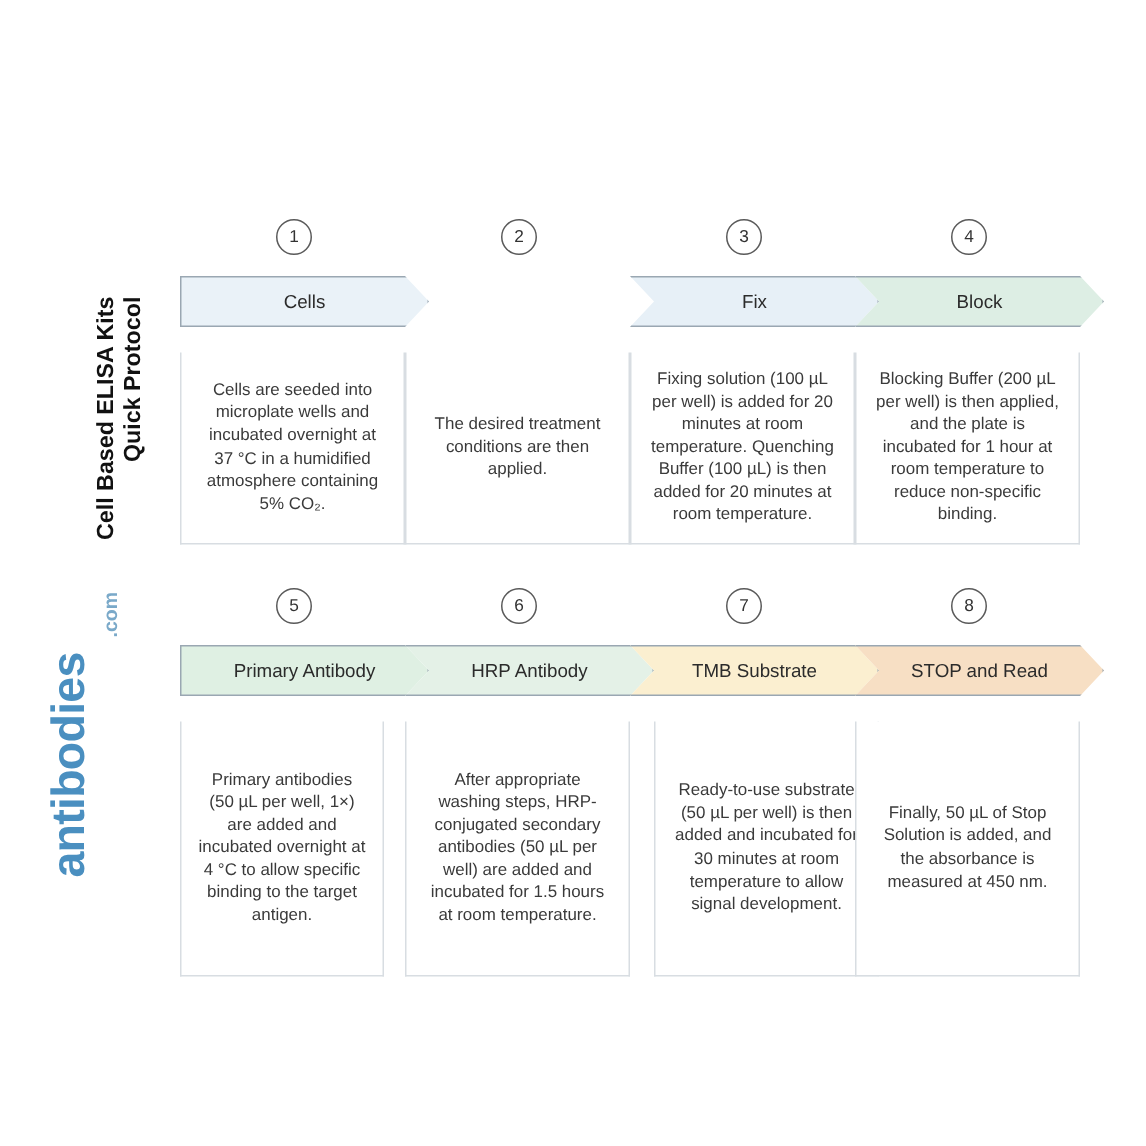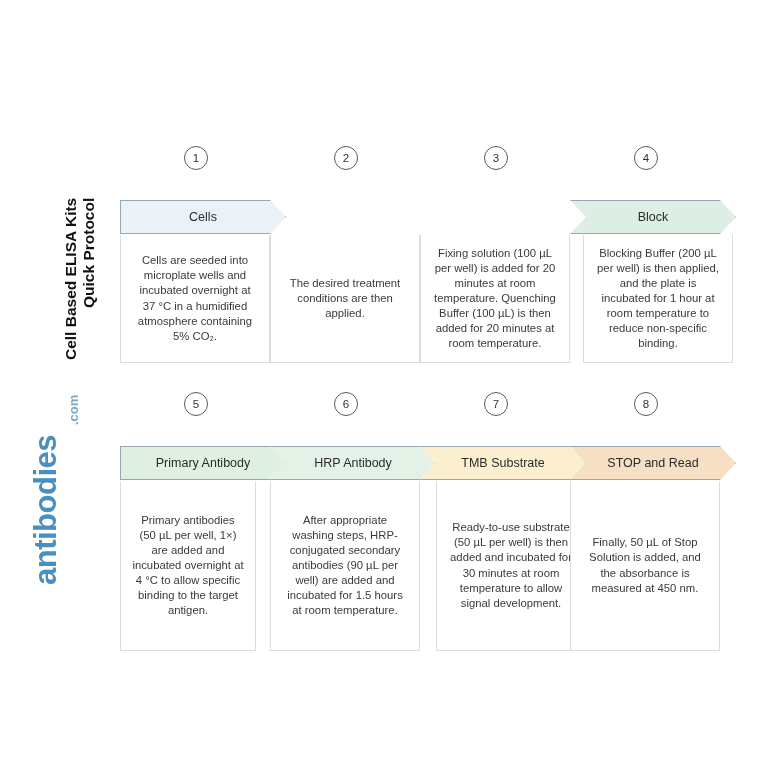--- a/index.html
+++ b/index.html
@@ -106,21 +106,20 @@
     position: absolute;
     top: 0;
     height: 34px;
     box-sizing: border-box;
     border: 1px solid #9aa7b2;
     display: flex;
     align-items: center;
     justify-content: center;
     font-size: 12.5px;
     color: #2b2b2b;
-    margin-top: 16px;
   }
   .chev span { display: block; }
 
   .chev.c1 { clip-path: polygon(0 0, calc(100% - 16px) 0, 100% 50%, calc(100% - 16px) 100%, 0 100%); }
   .chev.cmid { clip-path: polygon(0 0, calc(100% - 16px) 0, 100% 50%, calc(100% - 16px) 100%, 0 100%, 16px 50%); }
 
   .boxes {
     position: relative;
     margin-top: 17px;
     height: 128px;
@@ -163,36 +162,39 @@
       <div class="num-circle" style="left:64px;">1</div>
       <div class="num-circle" style="left:214px;">2</div>
       <div class="num-circle" style="left:364px;">3</div>
       <div class="num-circle" style="left:514px;">4</div>
     </div>
 
     <div class="chevrons">
       <div class="chev c1" style="left:0px;   width:166px; background:#eaf2f8;">
           <span>Cells</span>
         </div>
+      <div class="chev cmid" style="left:300px; width:166px; background:#e7f0f7;">
+          <span>Fix</span>
+        </div>
       <div class="chev cmid" style="left:450px; width:166px; background:#ddeee4;">
           <span>Block</span>
         </div>
     </div>
 
     <div class="boxes">
       <div class="box" style="left:0px;   width:150px;">
           <p>Cells are seeded into microplate wells and incubated overnight at 37 °C in a humidified atmosphere containing 5% CO₂.</p>
         </div>
       <div class="box" style="left:150px; width:150px;align-items:center;">
           <p>The desired treatment conditions are then applied.</p>
         </div>
       <div class="box" style="left:300px; width:150px;">
           <p>Fixing solution (100 µL per well) is added for 20 minutes at room temperature. Quenching Buffer (100 µL) is then added for 20 minutes at room temperature.</p>
         </div>
-      <div class="box" style="left:463px; width:150px;">
+      <div class="box" style="left:450px; width:150px;">
           <p>Blocking Buffer (200 µL per well) is then applied, and the plate is incubated for 1 hour at room temperature to reduce non-specific binding.</p>
         </div>
     </div>
   </div>
 
   <div class="row row-2">
     <div class="numbers">
       <div class="num-circle" style="left:64px;">5</div>
       <div class="num-circle" style="left:214px;">6</div>
       <div class="num-circle" style="left:364px;">7</div>
@@ -212,21 +214,21 @@
       <div class="chev cmid" style="left:450px; width:166px; background:#f7dfc4;">
           <span>STOP and Read</span>
         </div>
     </div>
 
     <div class="boxes" style="height:170px;">
       <div class="box" style="left:0px;   width:136px; height:170px;">
           <p>Primary antibodies (50 µL per well, 1×) are added and incubated overnight at 4 °C to allow specific binding to the target antigen.</p>
         </div>
       <div class="box" style="left:150px; width:150px; height:170px;">
-          <p>After appropriate washing steps, HRP-conjugated secondary antibodies (90 µL per well) are added and incubated for 1.5 hours at room temperature.</p>
+          <p>After appropriate washing steps, HRP-conjugated secondary antibodies (50 µL per well) are added and incubated for 1.5 hours at room temperature.</p>
         </div>
       <div class="box" style="left:316px; width:150px; height:170px;">
           <p>Ready-to-use substrate (50 µL per well) is then added and incubated for 30 minutes at room temperature to allow signal development.</p>
         </div>
       <div class="box" style="left:450px; width:150px; height:170px;">
           <p>Finally, 50 µL of Stop Solution is added, and the absorbance is measured at 450 nm.</p>
         </div>
     </div>
   </div>
 

